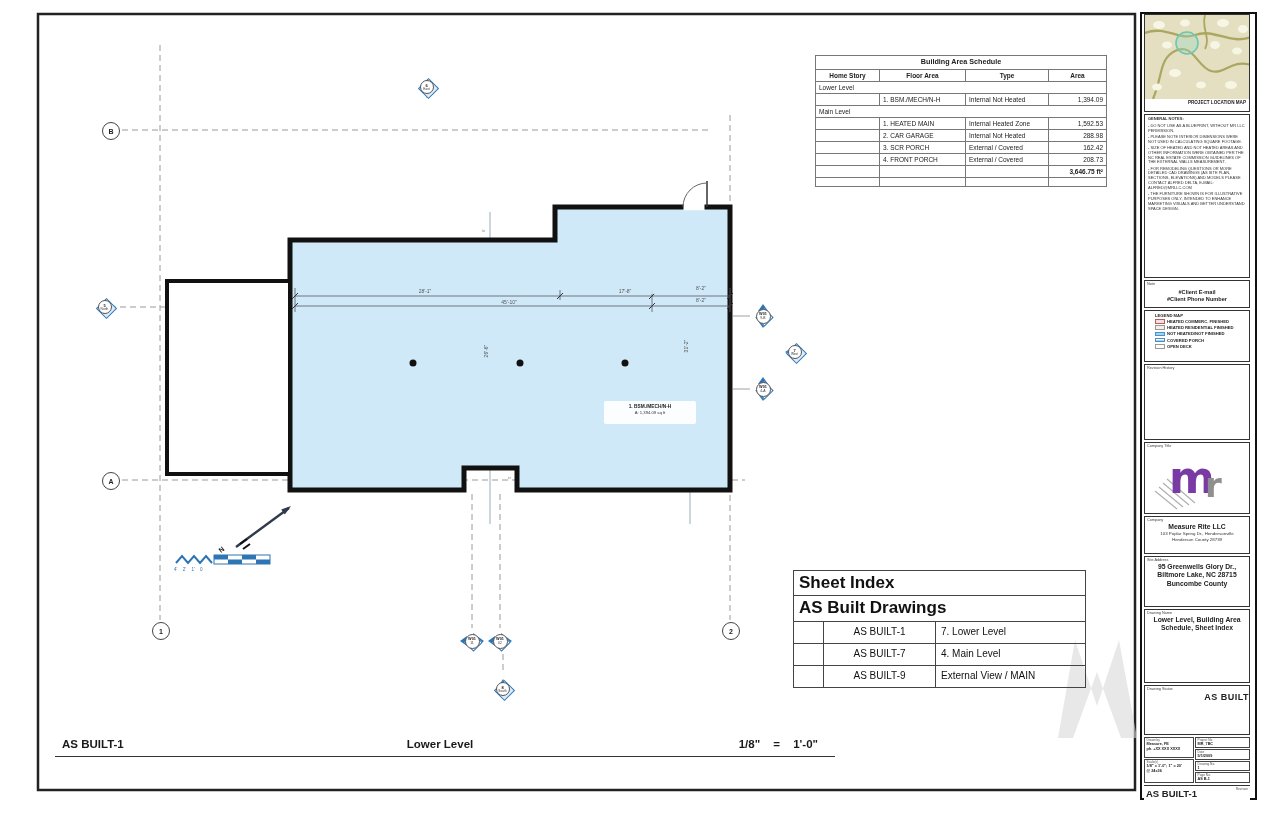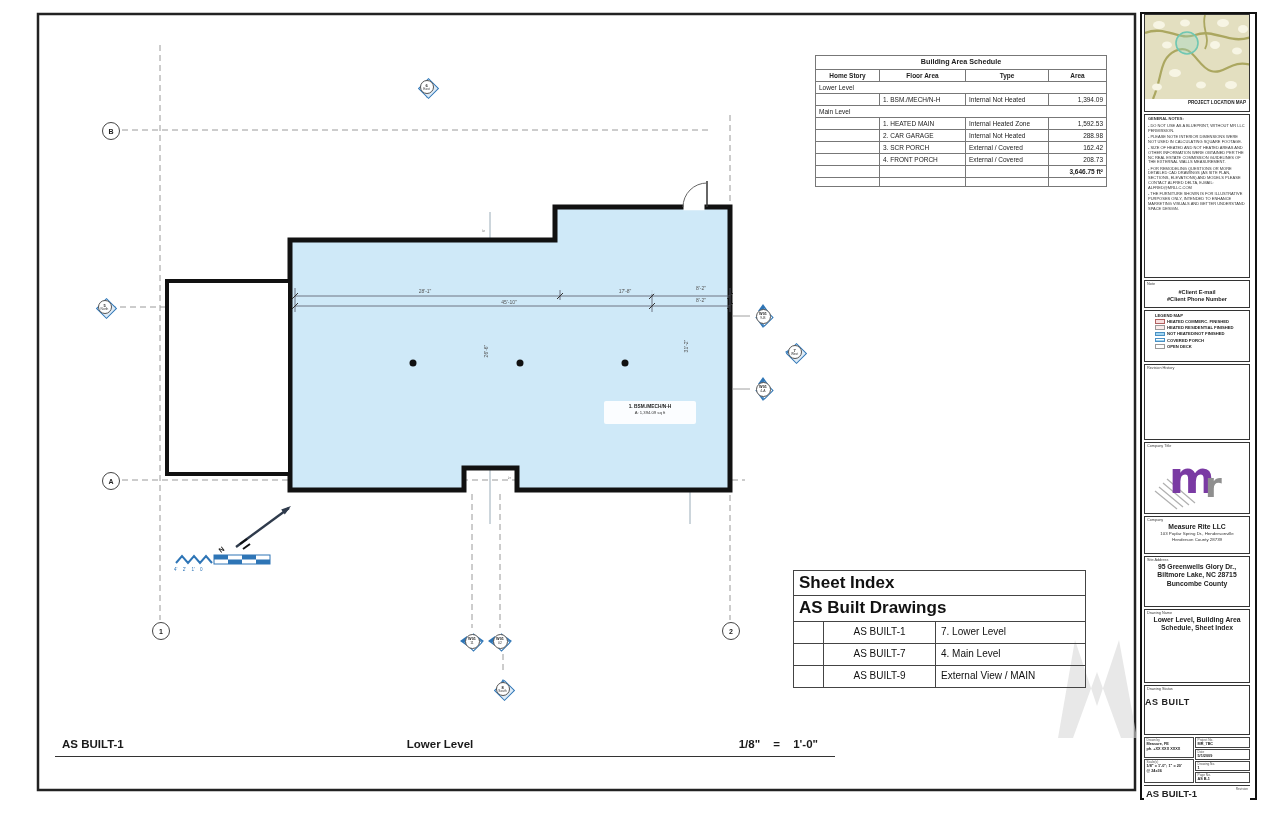--- a/index.html
+++ b/index.html
@@ -89,21 +89,21 @@
   .lg-row{display:flex;align-items:center;padding:0 0 1.2px 10px;}
   .lg-sw{width:10px;height:4.5px;border:0.8px solid #888;margin-right:2px;flex:none;box-sizing:border-box;}
   .lg-sw.s1{background:#f7dede;border-color:#b06060;}
   .lg-sw.s2{background:#fbecec;border-color:#999;}
   .lg-sw.s3{background:#9fd4f0;border-color:#4a90c4;}
   .lg-sw.s4{background:repeating-linear-gradient(0deg,#9fd4f0 0 1px,#ffffff 1px 2.4px);border-color:#4a90c4;}
   .lg-sw.s5{background:#ffffff;border-color:#999;}
   .lg-txt{font-size:4.2px;font-weight:bold;line-height:5px;white-space:nowrap;}
   .tb-bold-center{font-size:6.8px;font-weight:bold;text-align:center;line-height:8.6px;}
   .tb-small-center{font-size:4.4px;text-align:center;line-height:5.6px;color:#333;}
-  .tb-status{font-size:9px;font-weight:bold;text-align:left;margin-top:5px;letter-spacing:.5px;}
+  .tb-status{font-size:9px;font-weight:bold;text-align:right;letter-spacing:.5px;}
   .fld{position:absolute;border:0.6px solid #444;box-sizing:border-box;overflow:hidden;}
   .fld .fl{font-size:3.2px;color:#555;line-height:3.8px;padding:0.5px 1.5px 0;}
   .fld .fv{font-size:3.8px;font-weight:bold;line-height:4.4px;padding:0 1.5px;}
   #tb-sheetno{font-size:9.5px;font-weight:bold;padding:2px 0 0 2px;}
   #tb-rev{position:absolute;right:2px;top:1px;font-size:3.2px;color:#555;}
 </style>
 </head>
 <body>
 
 <div id="canvas">

